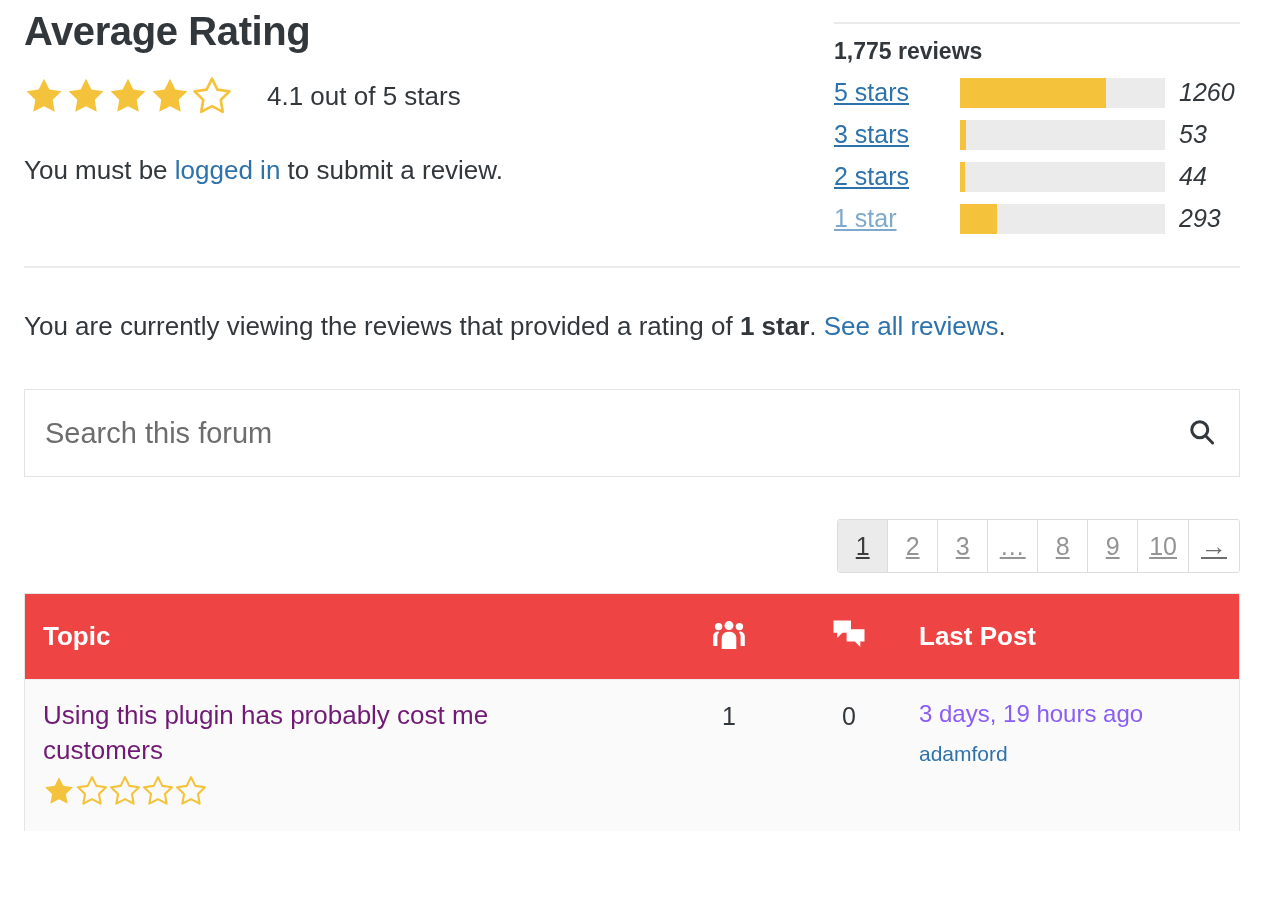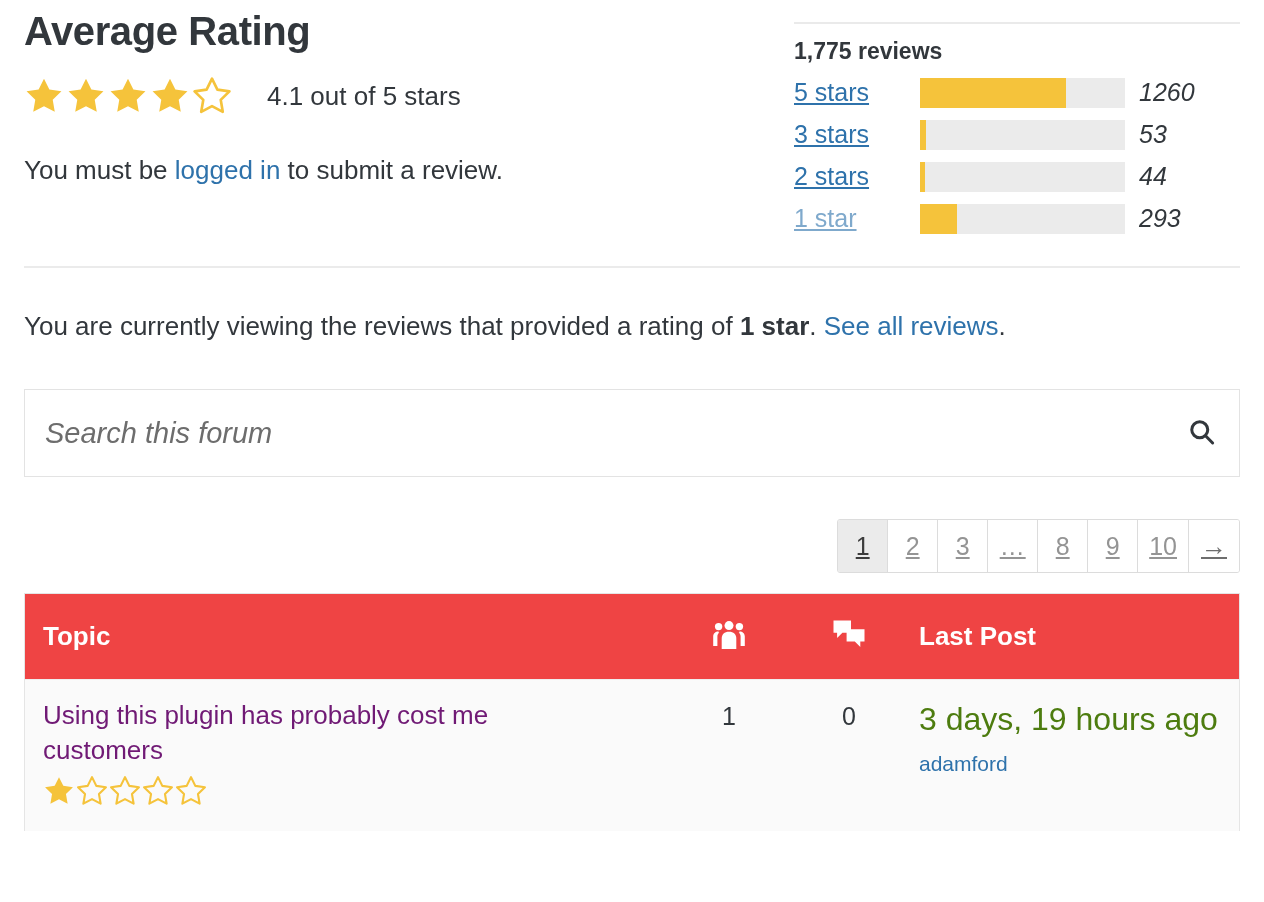--- a/index.html
+++ b/index.html
@@ -17,20 +17,21 @@
     overflow: hidden;
     position: relative;
   }
 
   
   .rating-section {
     display: flex;
     align-items: flex-start;
     padding: 0 24px 0 24px;
     position: relative;
+    gap: 40px;
   }
 
   .rating-left {
     width: 770px;
     flex: 0 0 770px;
     padding-top: 8px;
   }
 
   .page-title {
     font-size: 40px;
@@ -152,21 +153,20 @@
   }
   .search-input {
     flex: 1 1 auto;
     border: 0;
     outline: none;
     font-family: "Liberation Sans", sans-serif;
     font-size: 29px;
     color: #32373c;
     background: transparent;
     height: 100%;
-    font-style: italic;
   }
   .search-input::placeholder { color: #6d6d6d; opacity: 1; }
   .search-btn {
     border: 0;
     background: transparent;
     padding: 0 2px;
     cursor: pointer;
     display: flex;
     align-items: center;
     justify-content: center;
@@ -282,22 +282,22 @@
     font-size: 25px;
     color: #32373c;
     padding-top: 4px;
   }
   .td-lastpost {
     flex: 0 0 330px;
     padding-left: 10px;
     padding-top: 2px;
   }
   .lastpost-time {
-    font-size: 32px;
-    color: #4d7c0f;
+    font-size: 24px;
+    color: #8b5cf6;
     display: block;
     text-decoration: none;
     cursor: pointer;
     line-height: 1.2;
   }
   .lastpost-author {
     font-size: 21px;
     color: #2e72ab;
     display: block;
     margin-top: 13px;

